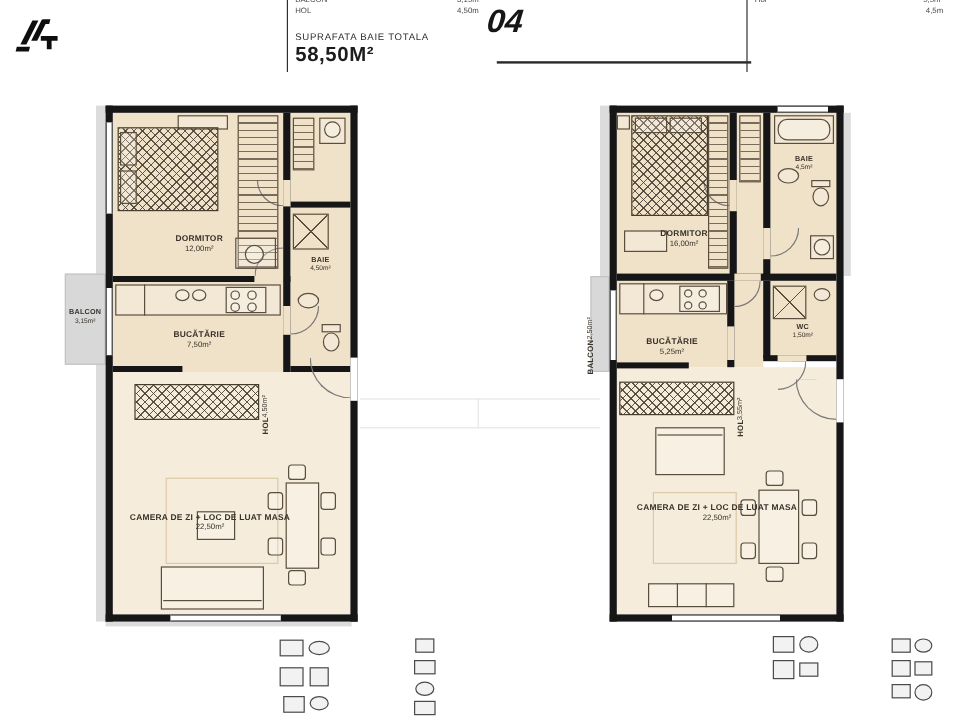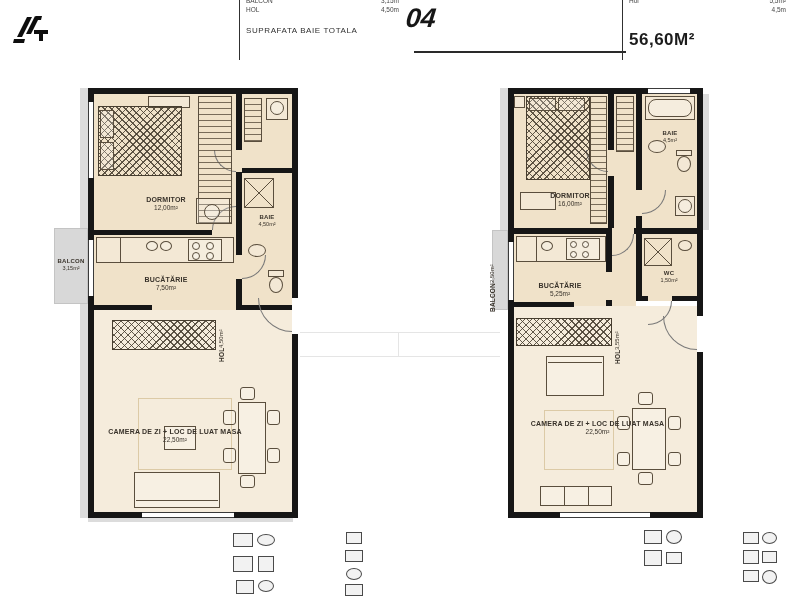--- a/index.html
+++ b/index.html
@@ -67,35 +67,35 @@
   <div class="a legend" style="left:239px;top:-4px;width:160px;height:64px">
     <div class="lrow">
       <span>BALCON</span>
       <span>3,15m</span>
     </div>
     <div class="lrow">
       <span>HOL</span>
       <span>4,50m</span>
     </div>
     <div class="ltot-label">SUPRAFATA BAIE TOTALA</div>
+    <div class="ltot-value">58,50M²</div>
   </div>
 
   <div class="a unitnum" style="left:406px;top:3px">04</div>
   <div class="a rule" style="left:414px;top:51px;width:212px;height:2px"></div>
 
   <div class="a legend" style="left:622px;top:-4px;width:164px;height:64px">
     <div class="lrow">
       <span>Hol</span>
       <span>5,5m²</span>
     </div>
     <div class="lrow">
       <span></span>
       <span>4,5m</span>
     </div>
-    <div class="ltot-value" style="margin-top:16px">56,60M²</div>
   </div>
 
   <div class="a faint" style="left:300px;top:332px;width:200px;height:1px"></div>
   <div class="a faint" style="left:300px;top:356px;width:200px;height:1px"></div>
   <div class="a faint" style="left:398px;top:332px;width:1px;height:24px"></div>
 
   <div class="a grayplain" style="left:80px;top:88px;width:8px;height:430px"></div>
   <div class="a grayplain" style="left:88px;top:518px;width:205px;height:4px"></div>
   <div class="a gray" style="left:54px;top:228px;width:34px;height:76px"></div>
 

